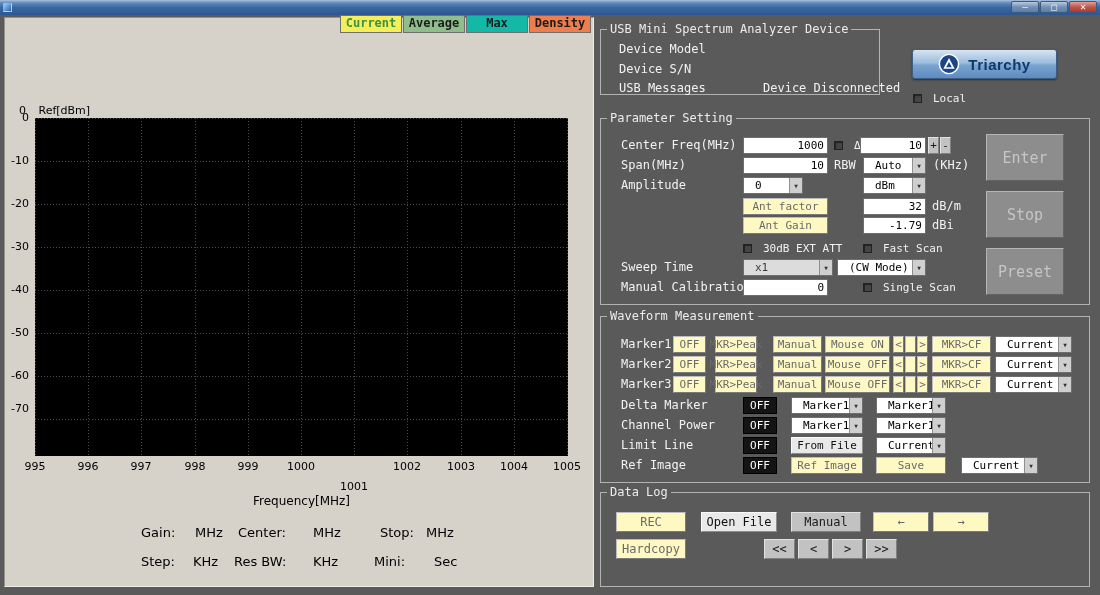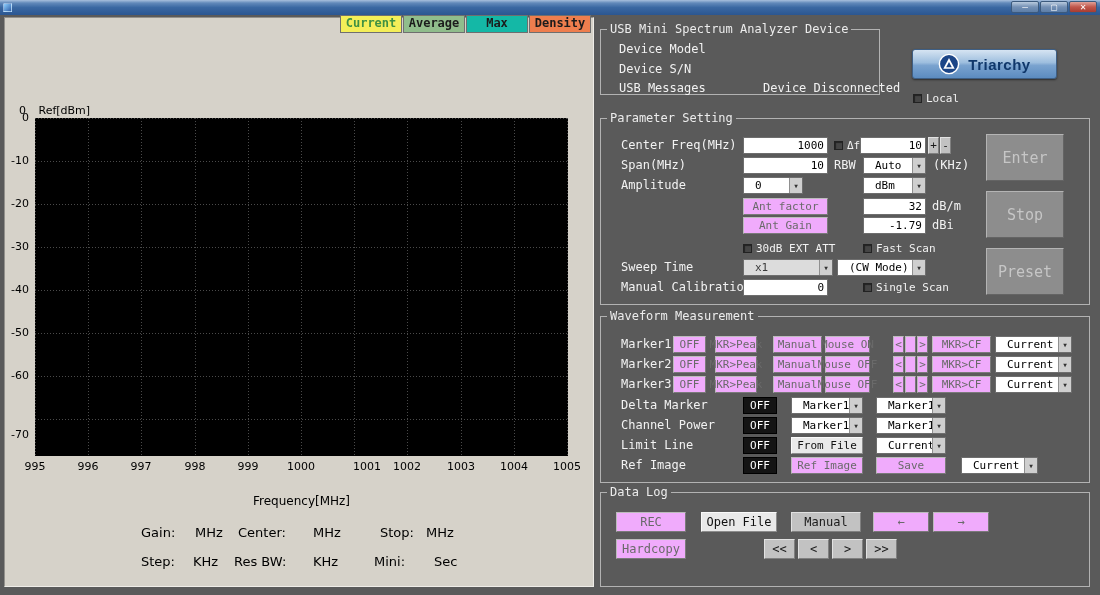--- a/index.html
+++ b/index.html
@@ -26,44 +26,44 @@
 #x-labels span{position:absolute;transform:translateX(-50%);font:11px "DejaVu Sans",sans-serif;color:#000;white-space:nowrap}
 .freq-label{position:absolute;left:30px;top:476px;width:533px;text-align:center;font:12px "DejaVu Sans",sans-serif;color:#000}
 .readout{position:absolute;left:0;width:590px;height:16px;font:13px "DejaVu Sans",sans-serif;color:#000}
 .readout span{position:absolute;white-space:nowrap}
 
 .group{position:absolute;border:1px solid #b2b2b2}
 .gtitle{position:absolute;top:-8px;left:6px;background:#5a5a5a;padding:0 3px;font:12px "DejaVu Sans Mono",monospace;color:#ececec;white-space:nowrap}
 .glabel{position:absolute;font:12px "DejaVu Sans Mono",monospace;color:#f2f2f2;line-height:17px;white-space:nowrap}
 .row{position:absolute;left:0;right:0;height:17px}
 .b{position:absolute;height:17px;display:flex;align-items:center;justify-content:center;font:11px "DejaVu Sans Mono",monospace;white-space:nowrap;cursor:default}
-.b.dis{background:#f0abfc;color:#6a6a6a;border:1px solid;border-color:#bcbcbc #7a7a7a #7a7a7a #bcbcbc}
+.b.dis{background:#fef9c3;color:#6a6a6a;border:1px solid;border-color:#bcbcbc #7a7a7a #7a7a7a #bcbcbc}
 .b.dark{background:#141414;color:#fff;border:1px solid #000}
 .b.lit{background:#e9e9e9;color:#101010;border:1px solid;border-color:#fafafa #8c8c8c #8c8c8c #fafafa}
 .b.mid{background:#c2c2c2;color:#1a1a1a;border:1px solid;border-color:#e2e2e2 #808080 #808080 #e2e2e2}
 .inp{position:absolute;height:17px;border:1px solid #6e6e6e;background:#fff;color:#000;font:11px "DejaVu Sans Mono",monospace;text-align:right;padding:0 3px}
 .dd{position:absolute;height:17px;display:flex;background:#fff;border:1px solid #6e6e6e}
 .dd .dd-val{flex:1;font:11px "DejaVu Sans Mono",monospace;color:#000;padding-left:11px;line-height:15px;overflow:hidden;white-space:nowrap}
 .dd .dd-btn{width:13px;background:#cfcfcf;border-left:1px solid #909090;font-size:6px;color:#333;display:flex;align-items:center;justify-content:center}
 .dd.ddis{background:#dcdcdc}
 .dd.ddis .dd-val{color:#3a3a3a}
-.chk{position:absolute;display:flex;align-items:center;gap:4px;height:17px}
+.chk{position:absolute;display:flex;align-items:center;gap:11px;height:17px}
 .chk .cb{width:9px;height:9px;background:#454545;border:1px solid #222;box-shadow:inset 1px 1px 1px rgba(0,0,0,.5)}
 .chk .cb-label{font:11px "DejaVu Sans Mono",monospace;color:#f2f2f2;white-space:nowrap}
 .big-btn{position:absolute;left:385px;width:78px;height:47px;display:flex;align-items:center;justify-content:center;font:15px "DejaVu Sans Mono",monospace;color:#c6c6c6;background:#8d8d8d;border:1px solid;border-color:#b4b4b4 #646464 #646464 #b4b4b4}
 
 .dev-label{position:absolute;font:12px "DejaVu Sans Mono",monospace;color:#f2f2f2;white-space:nowrap}
 .logo-btn{position:absolute;left:912px;top:49px;width:145px;height:30px;display:flex;align-items:center;justify-content:center;gap:8px;background:linear-gradient(180deg,#d6e4f2 0%,#9dbede 45%,#7aa3cf 55%,#5c8cc0 100%);border:1px solid #3e5f85;border-radius:3px;box-shadow:0 1px 2px rgba(0,0,0,.5)}
 .logo-text{font:bold 15px "Liberation Sans",sans-serif;color:#10386b;letter-spacing:.5px}
 
 .m-label{left:20px}
 .m-off{left:72px;width:33px}
 .m-peak{left:114px;width:42px}
 .m-manual{left:172px;width:49px}
-.m-mouse{left:224px;width:45px}
+.m-mouse{left:224px;width:65px}
 .m-l{left:292px;width:11px}
 .m-m{left:304px;width:11px}
 .m-r{left:316px;width:11px}
 .m-cf{left:331px;width:59px}
 .m-dd{left:394px;width:77px}
 .d-off{left:142px;width:34px}
 .d-a{left:190px;width:72px}
 .d-b{left:275px;width:70px}
 .d-c{left:360px;width:77px}
 </style>
@@ -94,21 +94,21 @@
       <span class="ref-label">Ref[dBm]</span>
     </div>
     <div id="y-labels">
         <span style="top: -7px;">0</span>
         <span style="top: 36px;">-10</span>
         <span style="top: 79px;">-20</span>
         <span style="top: 122px;">-30</span>
         <span style="top: 165px; text-align: right;">-40</span>
         <span style="top: 208px;">-50</span>
         <span style="top: 251px;">-60</span>
-        <span style="top: 310px;">-70</span>
+        <span style="top: 284px;">-70</span>
       </div>
     <svg id="grid" class="chart" xmlns="http://www.w3.org/2000/svg" viewBox="0 0 533 338" style="background: rgb(0, 0, 0);">
         <line x1="0.5" y1="0" x2="0.5" y2="338" stroke="#4a4a4a" stroke-width="1" stroke-dasharray="1,2"></line>
         <line x1="53.5" y1="0" x2="53.5" y2="338" stroke="#4a4a4a" stroke-width="1" stroke-dasharray="1,2"></line>
         <line x1="106.5" y1="0" x2="106.5" y2="338" stroke="#4a4a4a" stroke-width="1" stroke-dasharray="1,2"></line>
         <line x1="160.5" y1="0" x2="160.5" y2="338" stroke="#4a4a4a" stroke-width="1" stroke-dasharray="1,2"></line>
         <line x1="213.5" y1="0" x2="213.5" y2="338" stroke="#4a4a4a" stroke-width="1" stroke-dasharray="1,2"></line>
         <line x1="266.5" y1="0" x2="266.5" y2="338" stroke="#4a4a4a" stroke-width="1" stroke-dasharray="1,2"></line>
         <line x1="319.5" y1="0" x2="319.5" y2="338" stroke="#4a4a4a" stroke-width="1" stroke-dasharray="1,2"></line>
         <line x1="372.5" y1="0" x2="372.5" y2="338" stroke="#4a4a4a" stroke-width="1" stroke-dasharray="1,2"></line>
@@ -124,21 +124,21 @@
         <line x1="0" y1="258.5" x2="533" y2="258.5" stroke="#4a4a4a" stroke-width="1" stroke-dasharray="1,2"></line>
         <line x1="0" y1="301.5" x2="533" y2="301.5" stroke="#4a4a4a" stroke-width="1" stroke-dasharray="1,2"></line>
       </svg>
     <div id="x-labels">
         <span style="left: 0px;">995</span>
         <span style="left: 53px;">996</span>
         <span style="left: 106px;">997</span>
         <span style="left: 160px;">998</span>
         <span style="left: 213px;">999</span>
         <span style="left: 266px;">1000</span>
-        <span style="left: 332px;">1001</span>
+        <span style="left: 319px; margin-top: 20px;">1001</span>
         <span style="left: 372px;">1002</span>
         <span style="left: 426px;">1003</span>
         <span style="left: 479px;">1004</span>
         <span style="left: 532px;">1005</span>
       </div>
     <div class="freq-label">Frequency[MHz]</div>
 
     <div class="readout" style="top:507px">
       <span style="left:136px">Gain:</span>
       <span style="left:190px">MHz</span>

